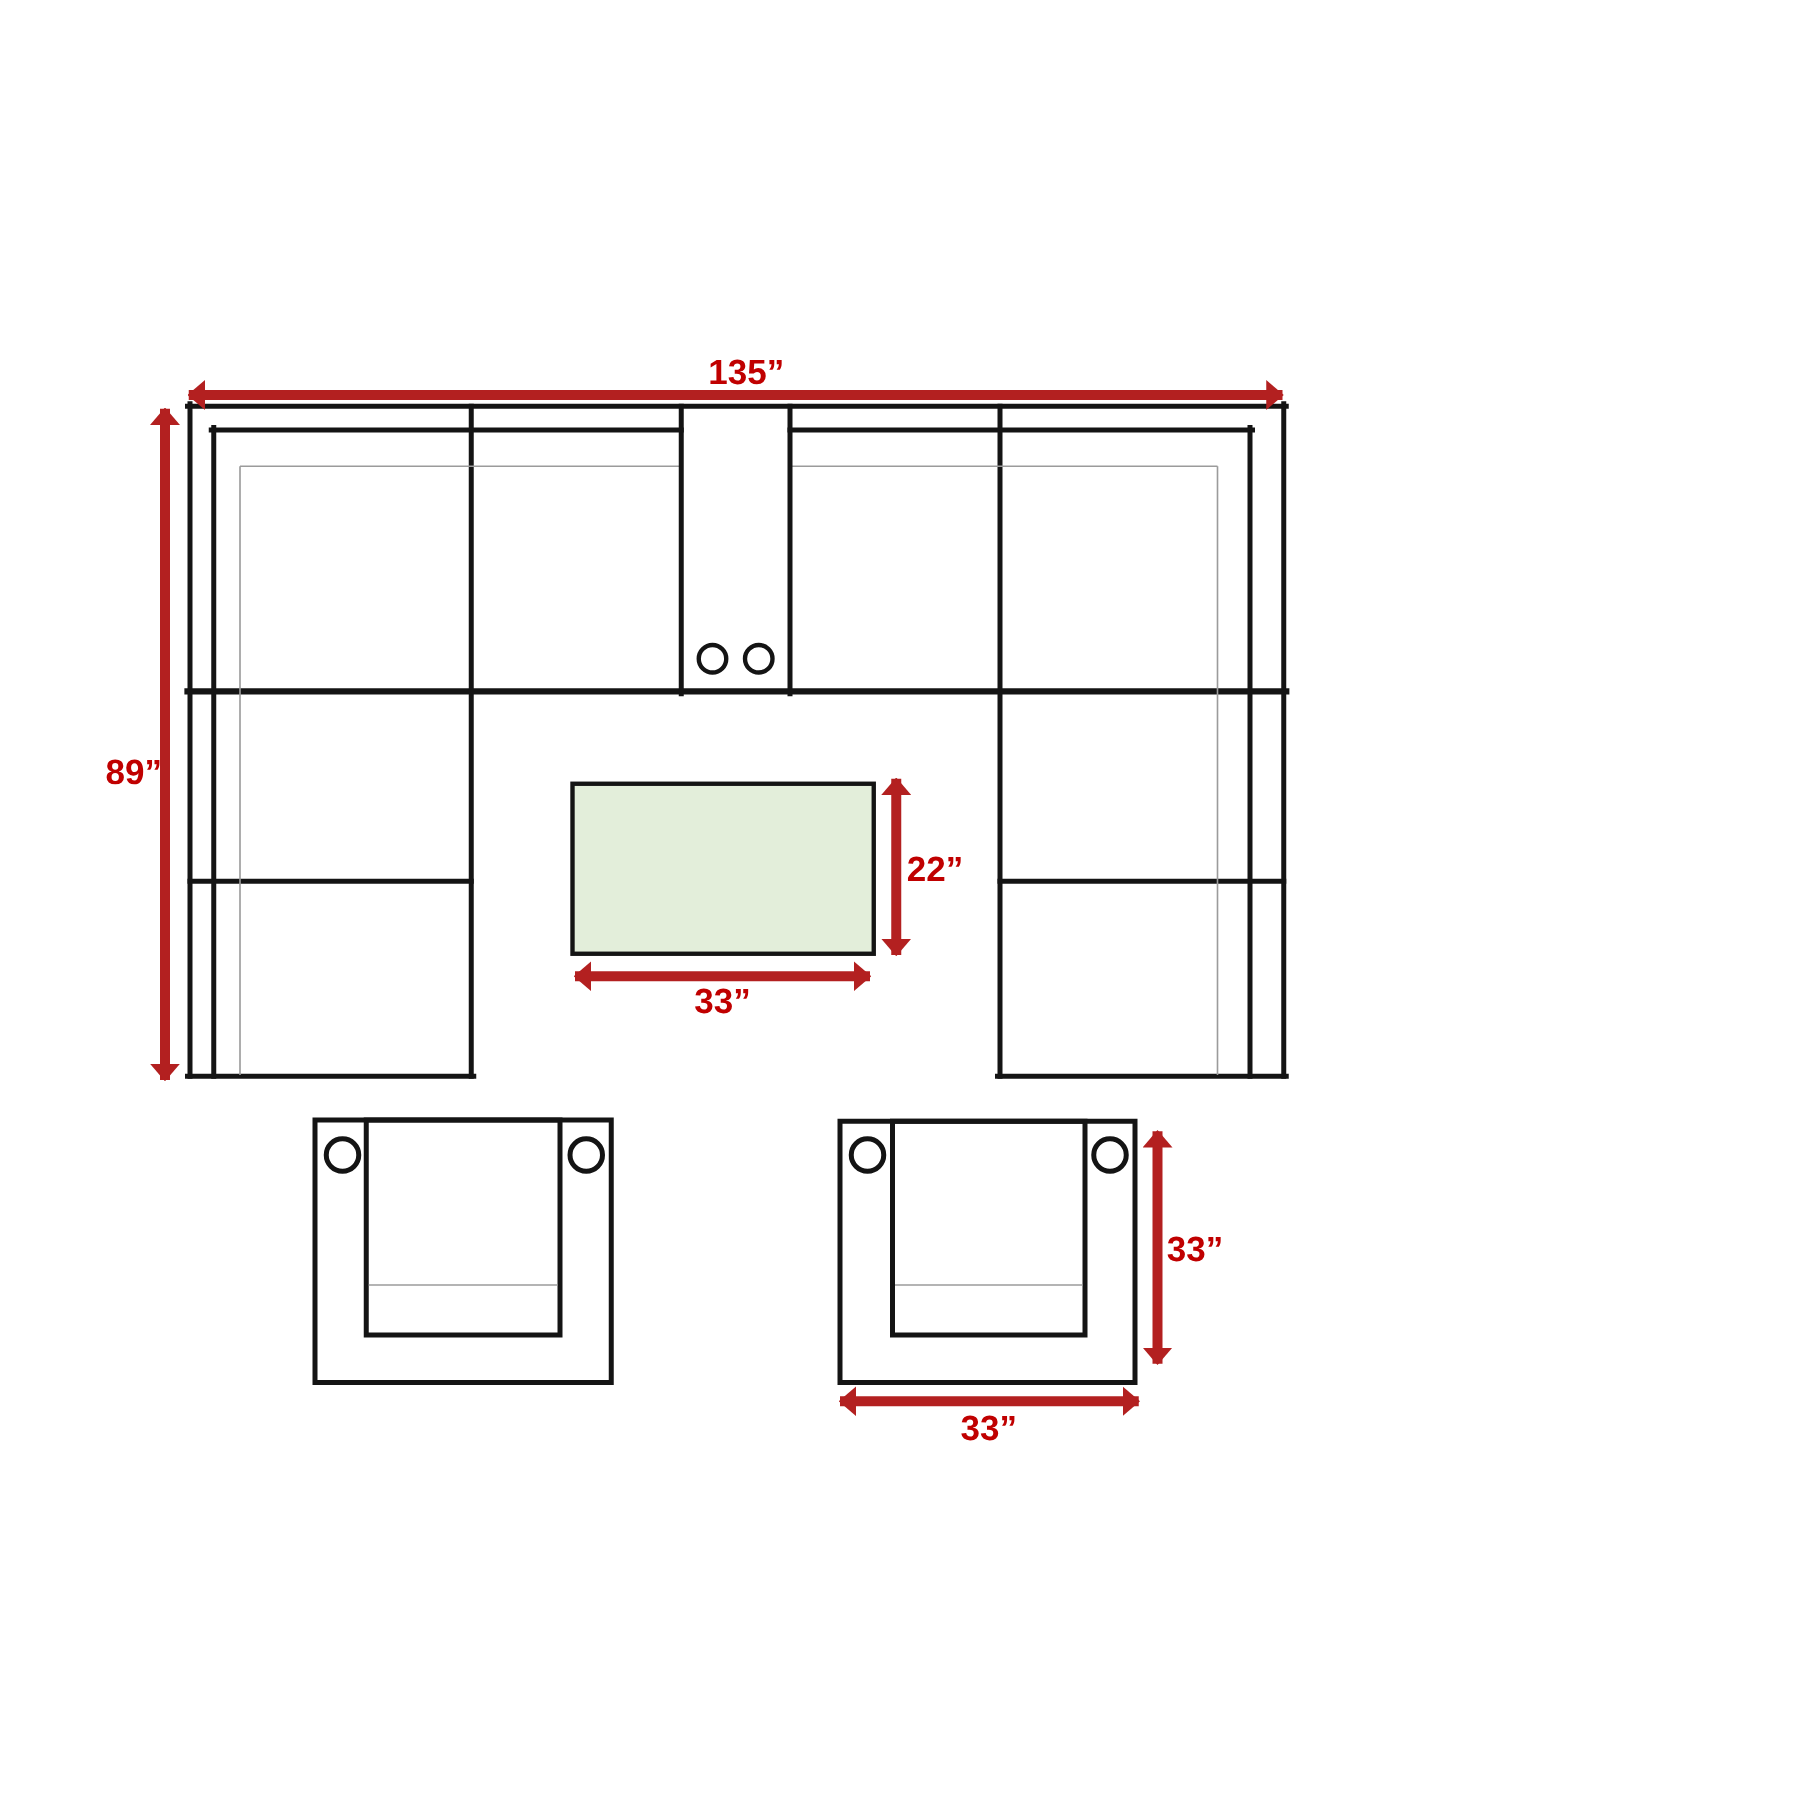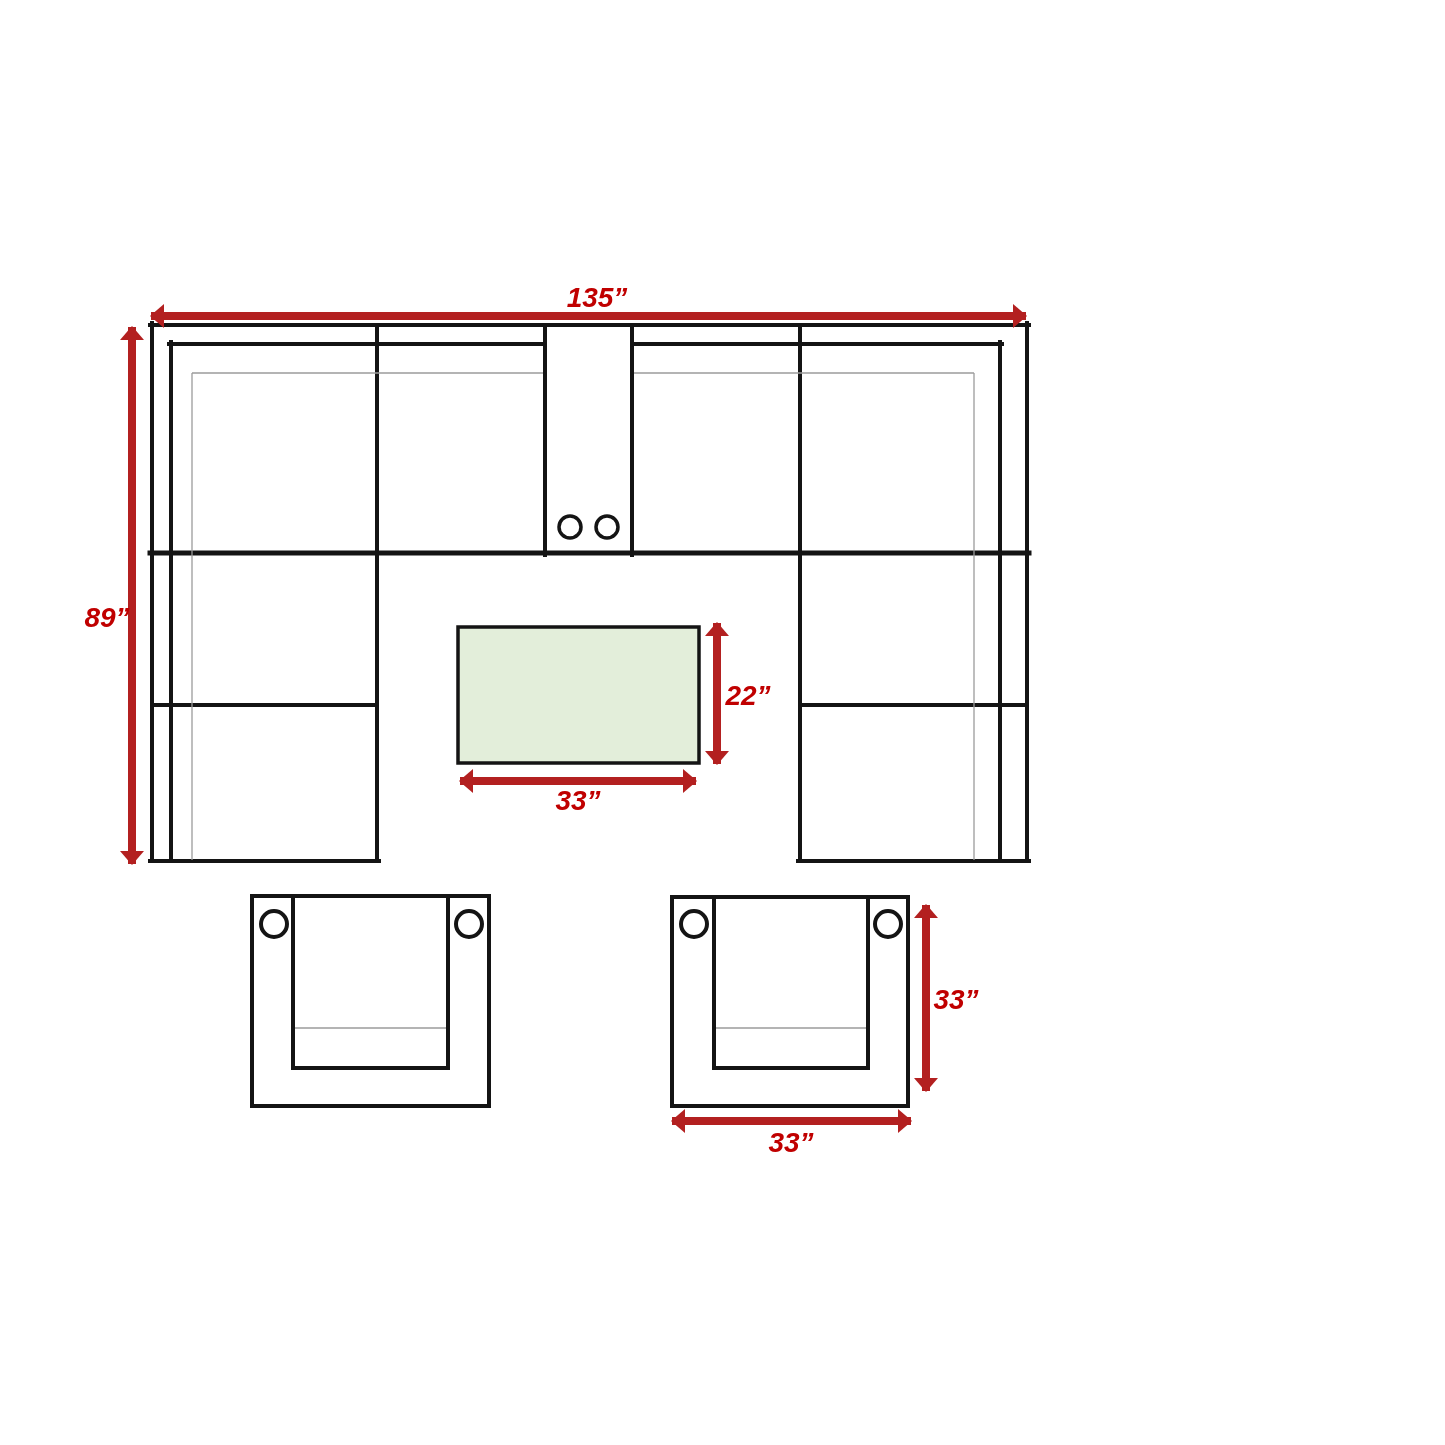--- a/index.html
+++ b/index.html
@@ -6,21 +6,20 @@
     margin: 0;
     padding: 0;
     background: var(--background, #ffffff);
   }
   .canvas {
     position: relative;
     width: 1445px;
     height: 1445px;
     background: var(--background, #ffffff);
     font-family: "Liberation Sans", sans-serif;
-    font-style: italic;
   }
   svg { display: block; }
   .thick {
     stroke: var(--outline, #141414);
     stroke-width: 4;
     fill: none;
     stroke-linecap: square;
   }
   .thick5 {
     stroke: var(--outline, #141414);

